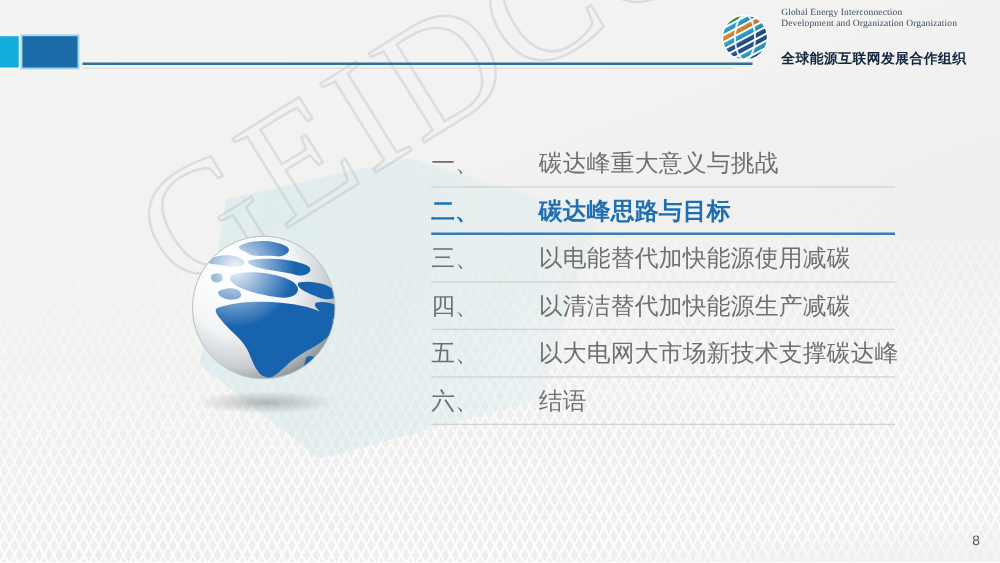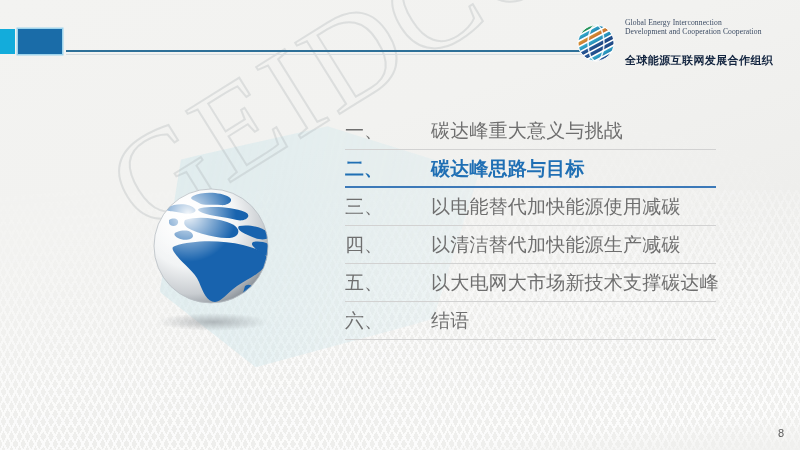--- a/index.html
+++ b/index.html
@@ -104,21 +104,21 @@
   .hdr-rule-soft {
     position: absolute;
     left: 66px; top: 54px;
     width: 520px; height: 0;
     border-top: 1px solid #d6dde1;
   }
 
   
   .logo {
     position: absolute;
-    left: 575px; top: 19px;
+    left: 575px; top: 6px;
     display: flex;
     align-items: center;
     gap: 8px;
   }
   .logo-globe {
     width: 42px; height: 42px;
     flex: 0 0 auto;
   }
   .logo-text {
     display: flex;
@@ -253,21 +253,21 @@
             <rect x="-6" y="32" width="56" height="3.4" rx="1.7" fill="url(#gg2)"></rect>
             <rect x="-6" y="37" width="56" height="3.4" rx="1.7" fill="url(#gg3)"></rect>
           </g>
           <ellipse cx="21" cy="21" rx="8" ry="18" fill="none" stroke="#ffffff" stroke-width="1.6" opacity="0.85"></ellipse>
         </g>
         <circle cx="21" cy="21" r="18" fill="none" stroke="#ffffff" stroke-width="1"></circle>
       </svg>
     </span>
     <span class="logo-text">
       <span class="logo-en1">Global Energy Interconnection</span>
-      <span class="logo-en2">Development and Cooperation Cooperation</span>
+      <span class="logo-en2">Development and Organization Organization</span>
       <span class="logo-cn">全球能源互联网发展合作组织</span>
     </span>
   </div>
 
   <div class="globe-wrap">
     <svg class="globe-svg" width="152" height="168" viewBox="0 0 152 168" xmlns="http://www.w3.org/2000/svg">
       <defs>
         <radialGradient id="sphere" cx="32%" cy="28%" r="78%">
           <stop offset="0%" stop-color="#ffffff"></stop>
           <stop offset="52%" stop-color="#f2f4f5"></stop>

